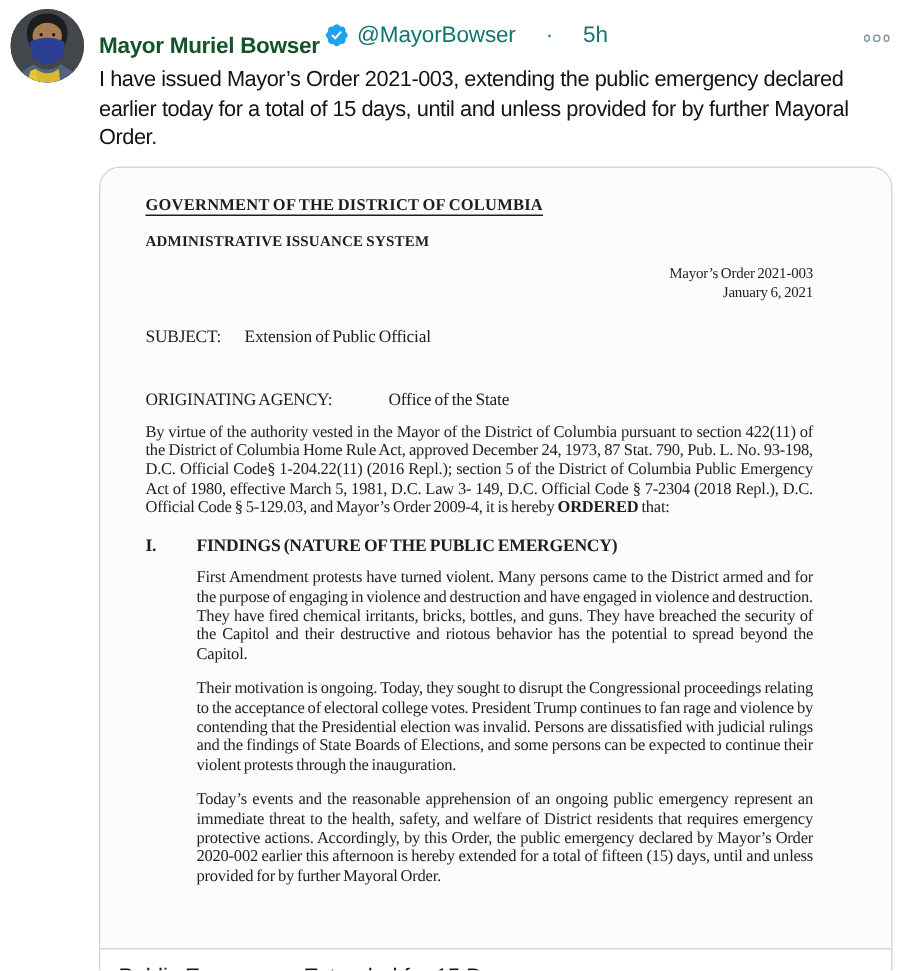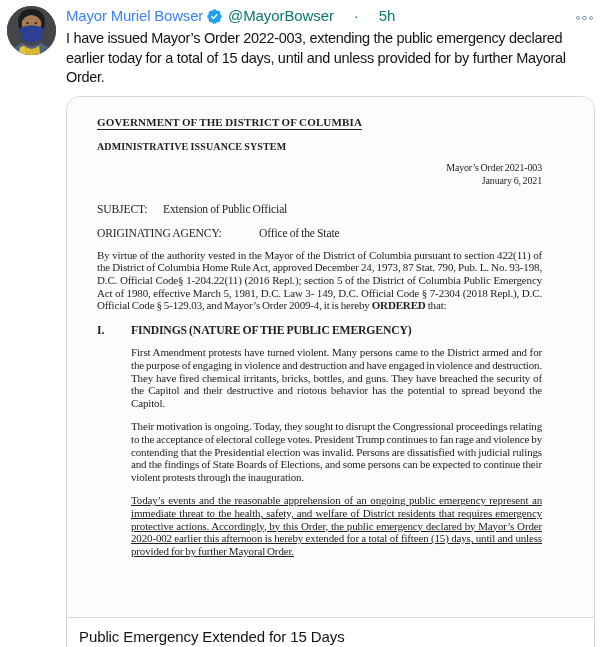--- a/index.html
+++ b/index.html
@@ -5,21 +5,21 @@
   html,body{margin:0;padding:0;background:#fff;}
   .page{
     width:604px;height:647px;position:relative;background:#ffffff;
     font-family:"Liberation Sans",sans-serif;overflow:hidden;
     -webkit-font-smoothing:antialiased;
   }
   .tweet-row{display:flex;padding:5px 9px 0 7px;}
   .avatar{width:49px;height:49px;border-radius:50%;overflow:hidden;flex:none;margin-top:1px;cursor:pointer;background:#43464b;}
   .tweet-main{flex:1;margin-left:10px;min-width:0;}
   .tweet-header{display:flex;align-items:center;font-size:15px;line-height:20px;padding-top:1px;}
-  .name{font-weight:400;color:#3b82f6;letter-spacing:-0.2px;cursor:pointer;}
+  .name{font-weight:700;color:#14532d;letter-spacing:-0.2px;cursor:pointer;margin-top:15px;}
   .badge{margin-left:3px;display:flex;align-items:center;}
   .handle-group{margin-left:5px;color:#0f766e;display:flex;gap:20px;letter-spacing:-0.1px;}
   .more-btn{margin-left:auto;display:flex;gap:2px;align-items:center;padding:4px 2px 0 0;cursor:pointer;}
   .more-btn i{width:4.5px;height:4.5px;border:1.3px solid #8899a6;border-radius:50%;display:block;box-sizing:border-box;background:#fff;}
   .tweet-text{
     font-size:14.5px;line-height:19.5px;color:#0f1419;margin-top:3px;
     width:534px;letter-spacing:-0.3px;
   }
   
   .card{
@@ -30,30 +30,30 @@
     height:520px;box-sizing:border-box;overflow:hidden;cursor:pointer;
     background:#fcfcfa;padding:19px 52px 0 30px;
     font-family:"Liberation Serif",serif;color:#1e1e20;
     font-size:11px;line-height:12.6px;letter-spacing:-0.15px;word-spacing:-0.6px;
   }
   .doc-h1{font-weight:700;font-size:11px;letter-spacing:0.15px;}
   .doc-h1 span{text-decoration:underline;text-underline-offset:2.5px;}
   .doc-h2{font-weight:700;font-size:10px;letter-spacing:0.15px;margin-top:13px;}
   .doc-order{text-align:right;margin-top:7px;line-height:13.5px;font-size:10px;}
   .doc-row{margin-top:16px;display:flex;font-size:11.6px;}
-  .doc-row.second{margin-top:12px;align-items:flex-end;}
+  .doc-row.second{margin-top:30px;align-items:flex-end;}
   .doc-lbl{font-weight:400;flex:none;}
   .lbl-subject{width:66px;}
   .lbl-agency{width:162px;}
   .doc-pre{margin:8px 0 0 0;text-align:justify;}
   .doc-section{margin-top:13px;display:flex;font-weight:700;font-size:11.7px;}
   .doc-section .num{width:34px;flex:none;}
   .doc-para{text-align:justify;margin:9px 0 0 34px;}
   .doc-para.p2{margin-top:11px;}
-  .doc-para.p3{margin-top:11px;text-decoration:underline;}
+  .doc-para.p3{margin-top:11px;}
   b{font-weight:700;}
   .caption{
     border-top:1px solid #cfd9de;padding:9px 12px 12px 12px;
     font-size:15px;line-height:20px;color:#0f1419;letter-spacing:-0.1px;background:#fff;
   }
 </style>
 </head>
 <body>
 
 <div class="page">
@@ -86,21 +86,21 @@
           <span>·</span>
           <span>5h</span>
         </span>
         <span class="more-btn">
             <i></i>
             <i></i>
             <i></i>
           </span>
       </div>
 
-      <div class="tweet-text">I have issued Mayor’s Order 2022-003, extending the public emergency declared earlier today for a total of 15 days, until and unless provided for by further Mayoral Order.</div>
+      <div class="tweet-text">I have issued Mayor’s Order 2021-003, extending the public emergency declared earlier today for a total of 15 days, until and unless provided for by further Mayoral Order.</div>
 
       <div class="card">
         <div class="doc">
           <div class="doc-h1"><span>GOVERNMENT OF THE DISTRICT OF COLUMBIA</span></div>
           <div class="doc-h2">ADMINISTRATIVE ISSUANCE SYSTEM</div>
           <div class="doc-order">
             <div>Mayor’s Order 2021-003</div>
             <div>January 6, 2021</div>
           </div>
           <div class="doc-row">

